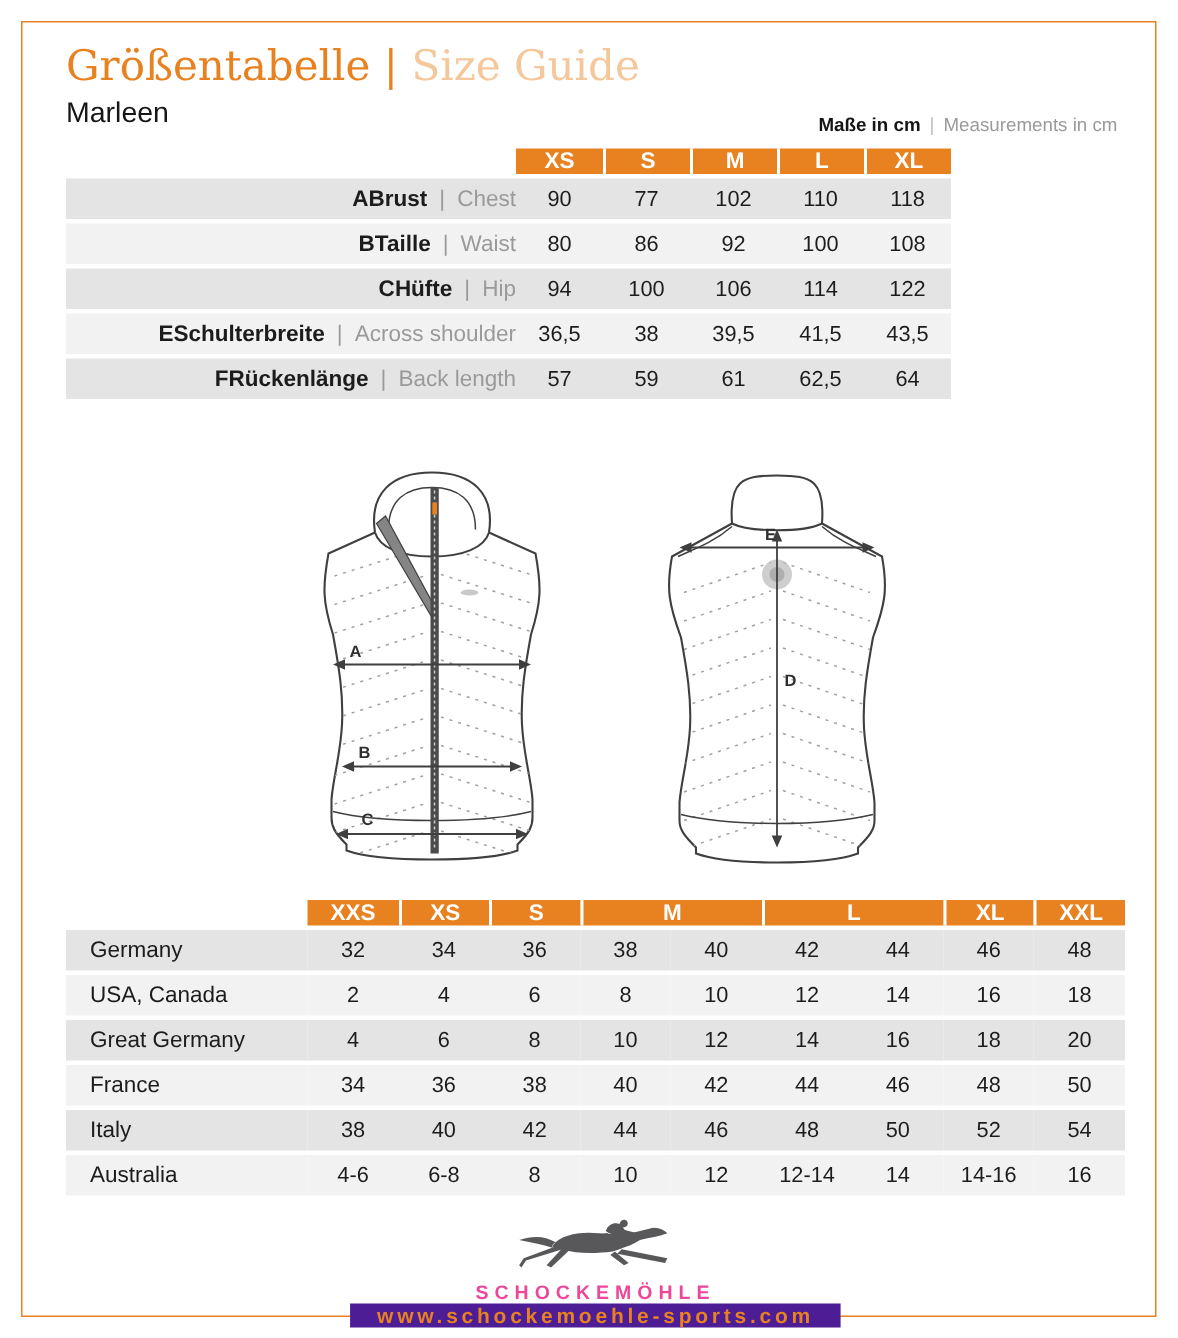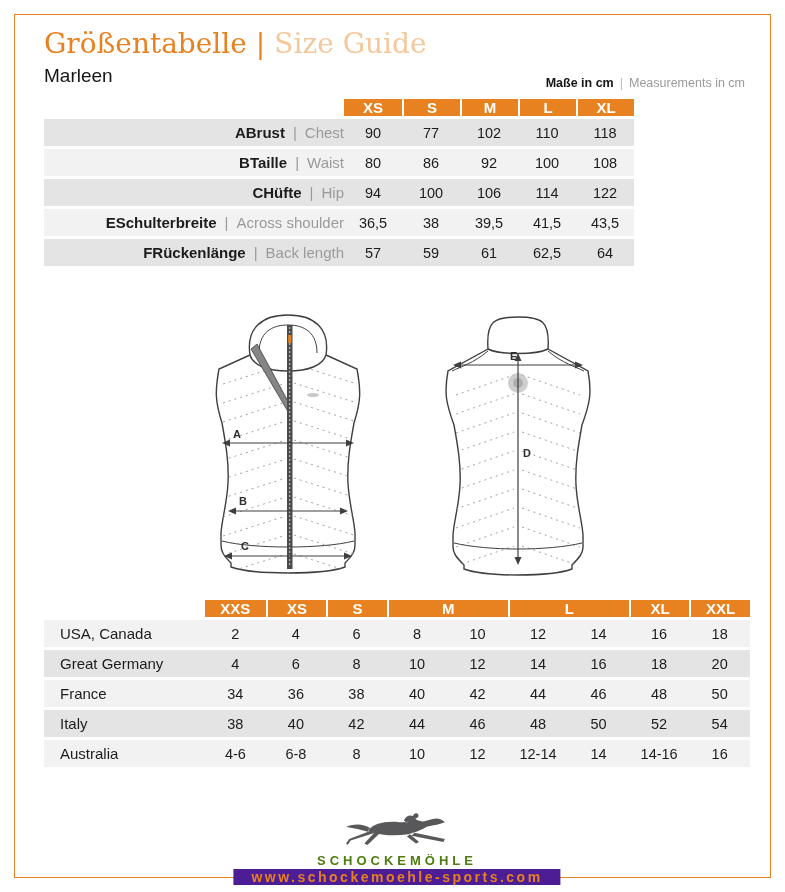--- a/index.html
+++ b/index.html
@@ -47,21 +47,21 @@
   td.lbl2{text-align:left;padding-left:16px;font-size:15px;color:#1c1c1c;white-space:nowrap;}
   
   .vest{position:absolute;}
   #vest-front{left:192px;top:305px;}
   #vest-back{left:427px;top:305px;}
   
   .logo{
     position:absolute;left:397px;top:810px;transform:translateX(-50%);
     text-align:center;white-space:nowrap;
   }
-  .logo .brand{color:#4d7c0f;font-weight:bold;font-size:13px;letter-spacing:4px;margin-top:1px;}
+  .logo .brand{color:#ec4899;font-weight:bold;font-size:13px;letter-spacing:4px;margin-top:1px;}
   .logo .brand-sub{color:#6b6b6d;font-size:7.5px;font-weight:bold;letter-spacing:6px;margin-top:2px;}
   .site-url{
     position:absolute;top:877px;left:397px;transform:translate(-50%,-50%);
     background:#4c1d95;padding:0 18px;color:#E8811F;font-weight:bold;
     font-size:14px;letter-spacing:2.5px;white-space:nowrap;
   }
   svg text{font-family:"Liberation Sans",sans-serif;font-weight:bold;fill:#2f2f2f;}
 </style>
 </head>
 <body>
@@ -223,20 +223,32 @@
         <th class="val first">XXS</th>
         <th class="val">XS</th>
         <th class="val">S</th>
         <th colspan="2" class="val">M</th>
         <th colspan="2" class="val">L</th>
         <th class="val">XL</th>
         <th class="val">XXL</th>
       </tr>
     </thead>
   <tbody id="t2-body">
+      <tr class="dark">
+        <td class="lbl2">Germany</td>
+        <td>32</td>
+        <td>34</td>
+        <td>36</td>
+        <td>38</td>
+        <td>40</td>
+        <td>42</td>
+        <td>44</td>
+        <td>46</td>
+        <td>48</td>
+      </tr>
       <tr class="light">
         <td class="lbl2">USA, Canada</td>
         <td>2</td>
         <td>4</td>
         <td>6</td>
         <td>8</td>
         <td>10</td>
         <td>12</td>
         <td>14</td>
         <td>16</td>

